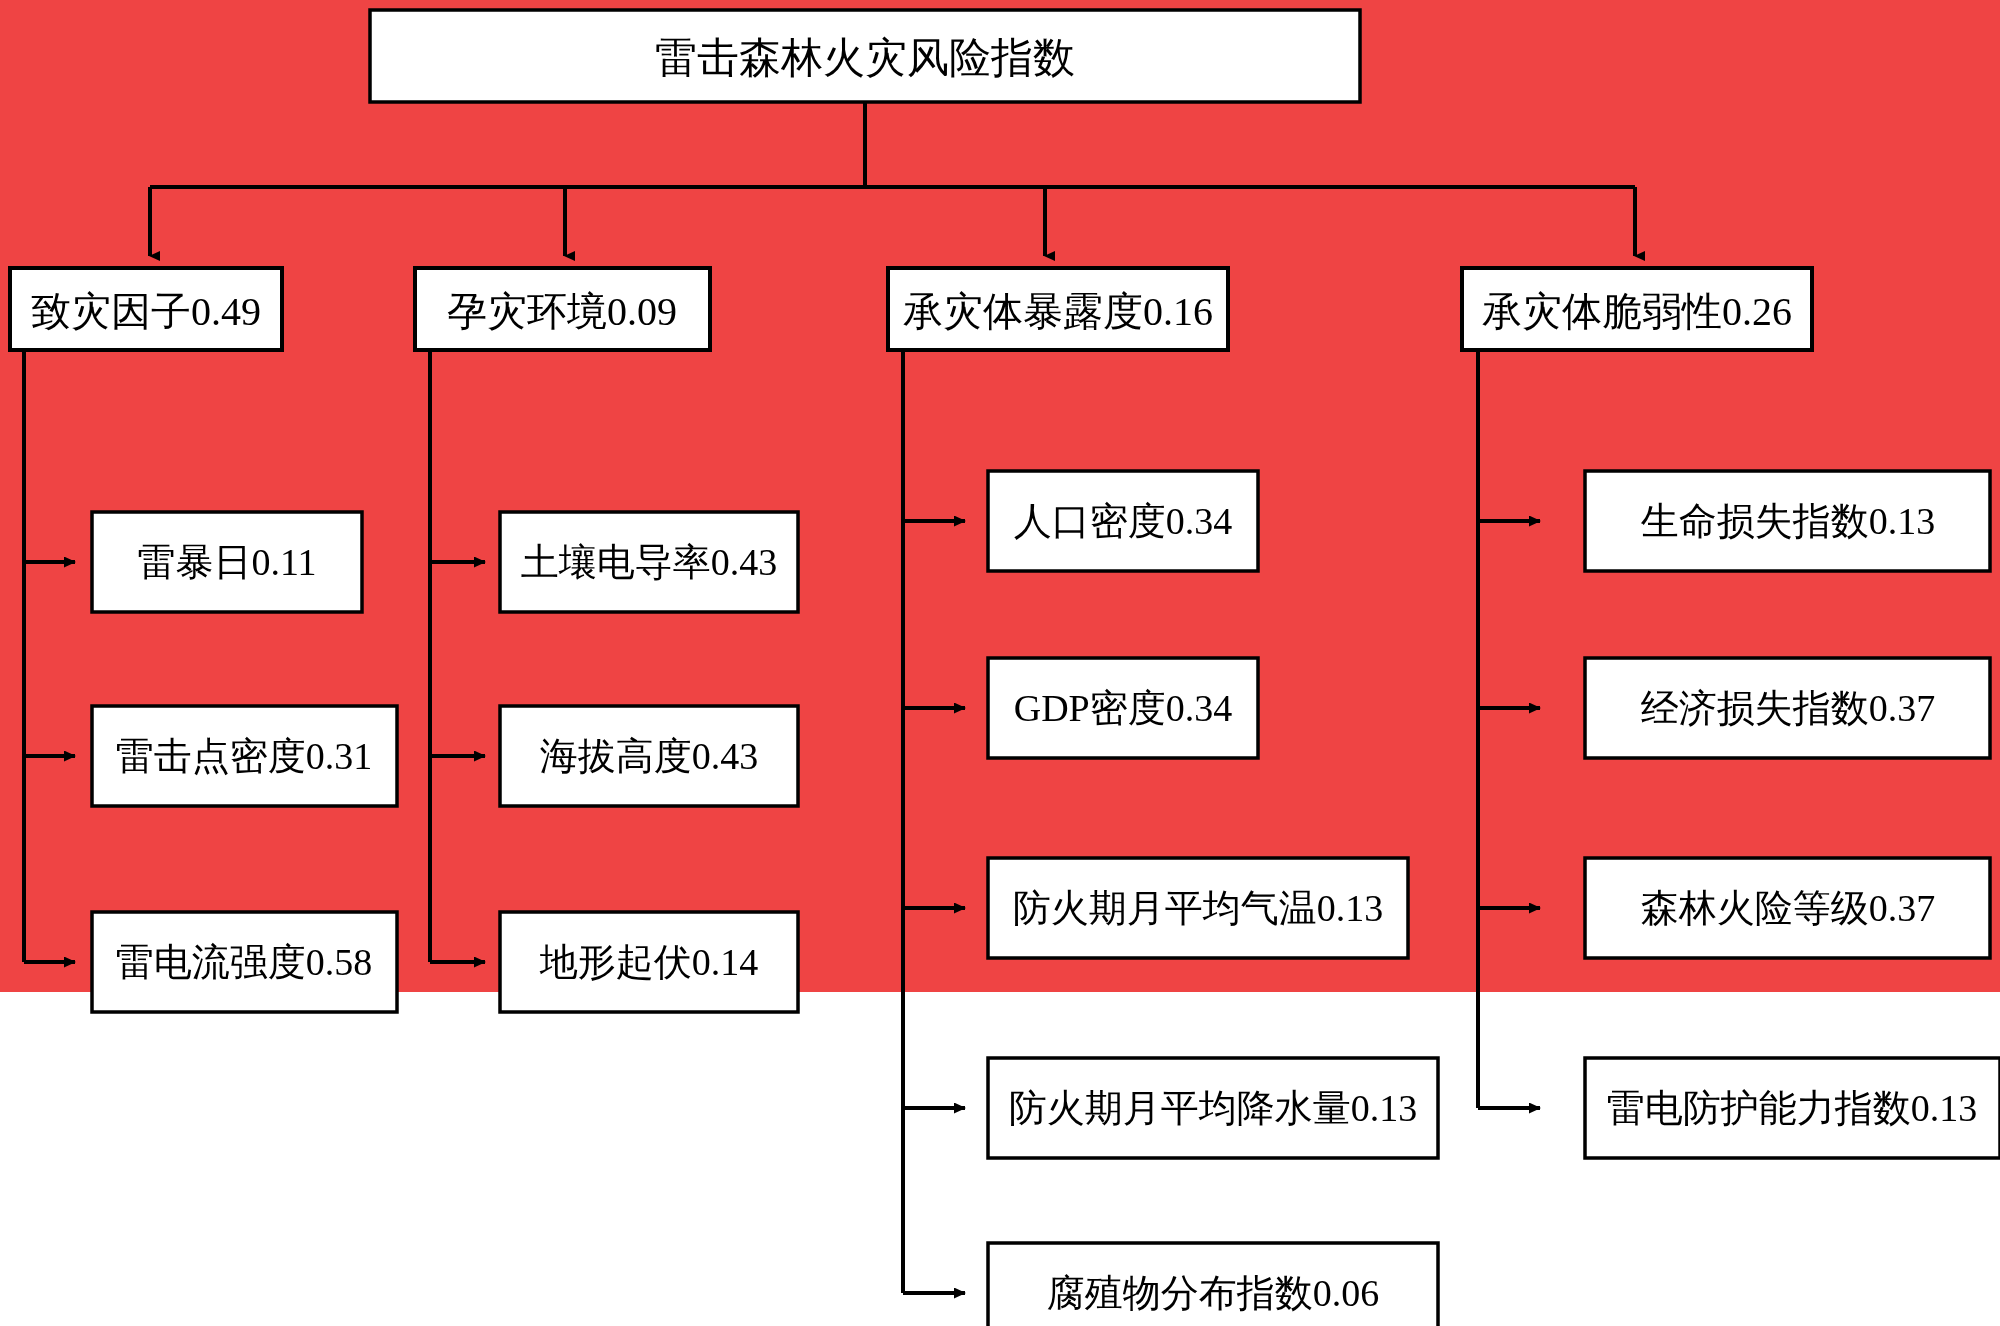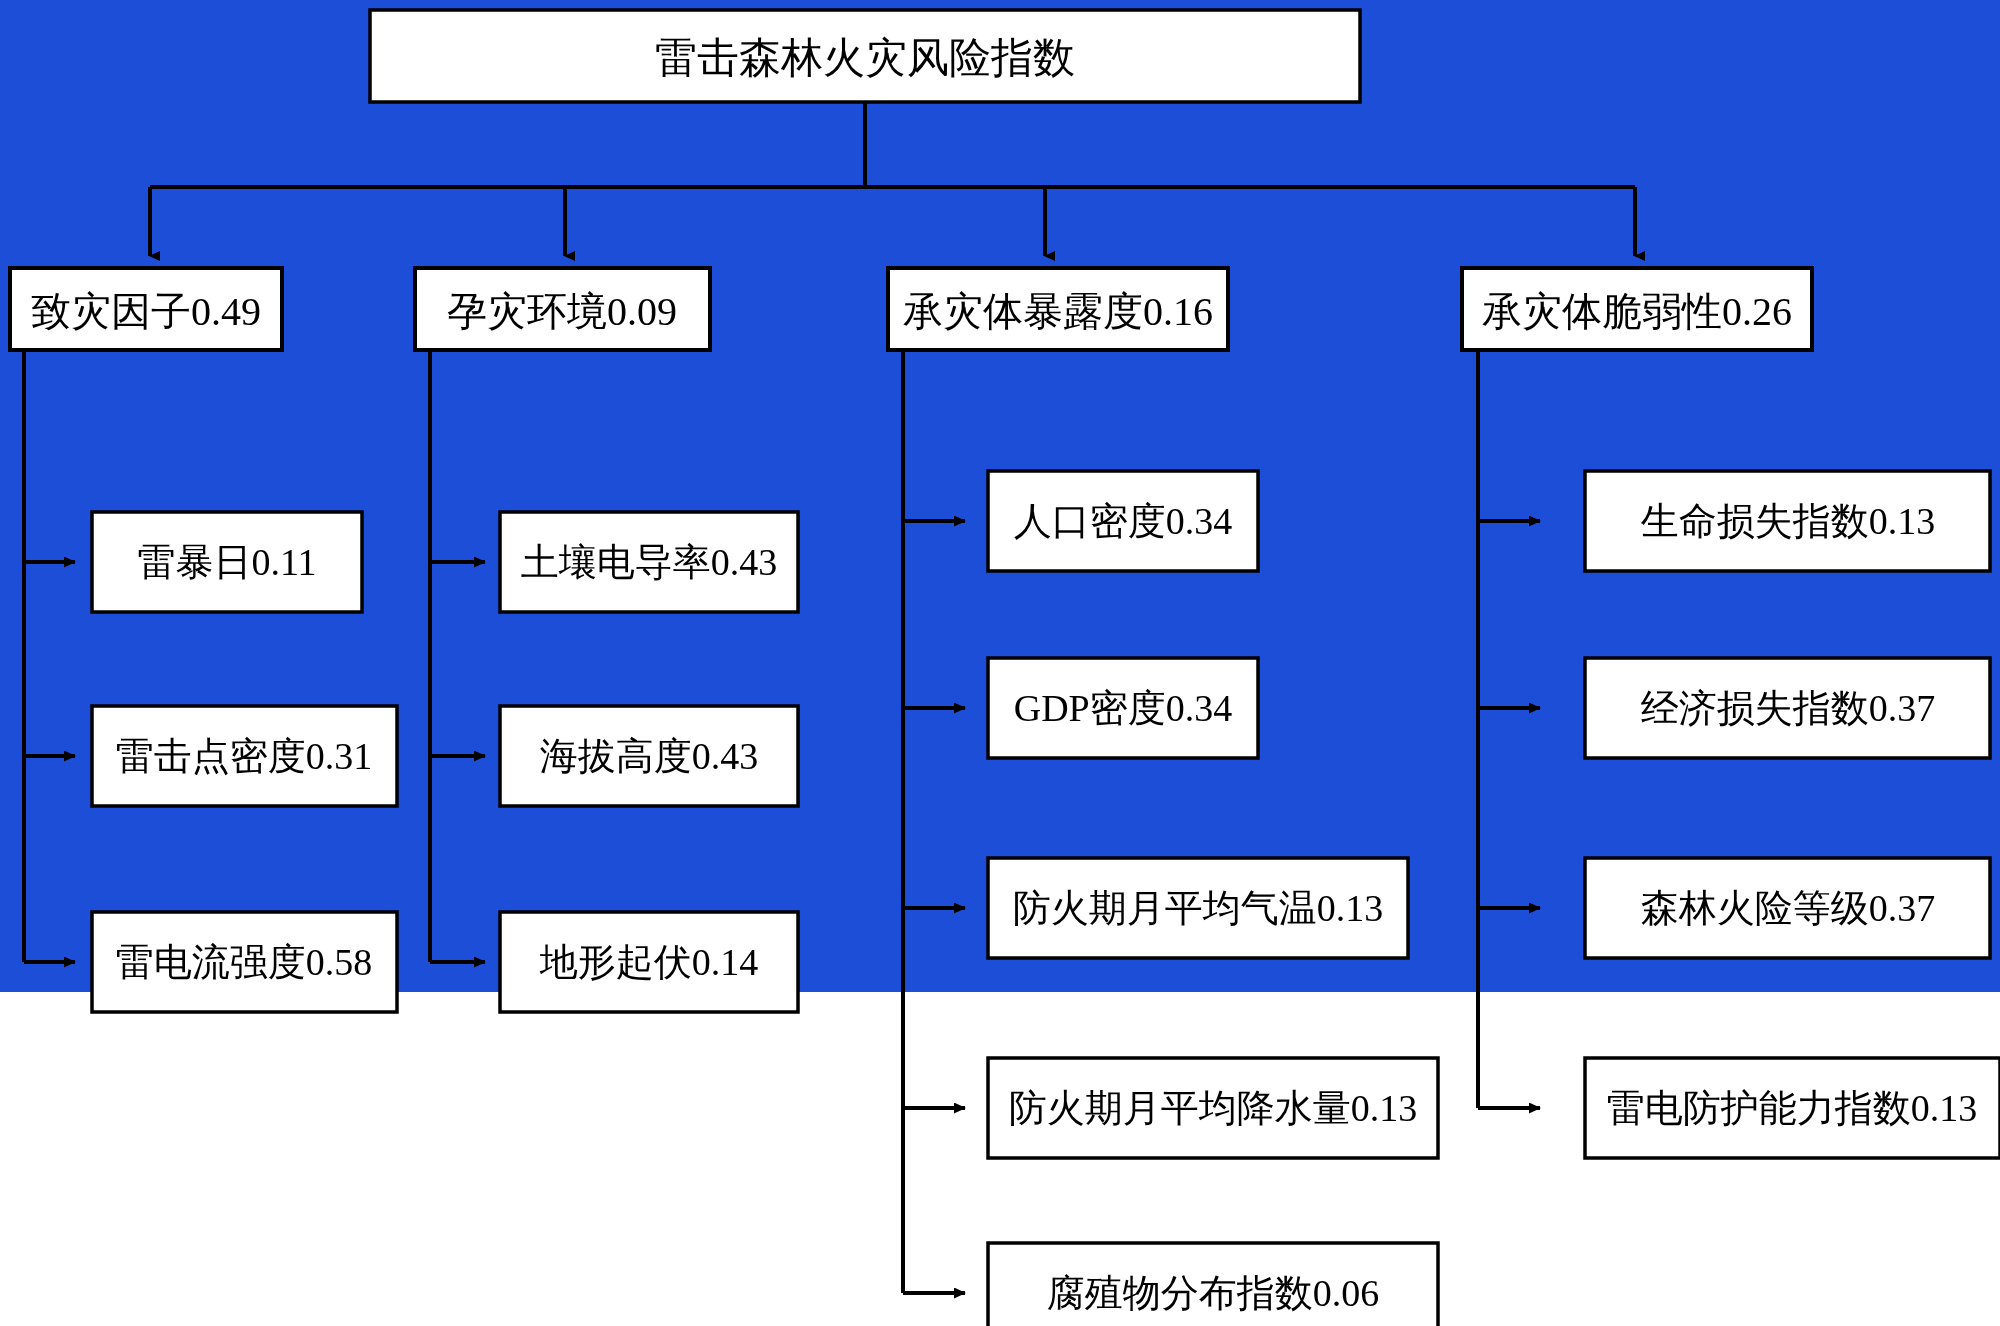--- a/index.html
+++ b/index.html
@@ -10,21 +10,21 @@
   body {
     width: 2000px;
     height: 1326px;
     font-family: "Liberation Serif", "DejaVu Serif", serif;
     overflow: hidden;
   }
   #diagram-root {
     position: relative;
     width: 2000px;
     height: 992px;
-    background: #1d4ed8;
+    background: #ef4444;
   }
   svg#diagram-canvas {
     position: absolute;
     left: 0;
     top: 0;
     width: 2000px;
     height: 1326px;
   }
   .node-box {
     fill: #ffffff;

